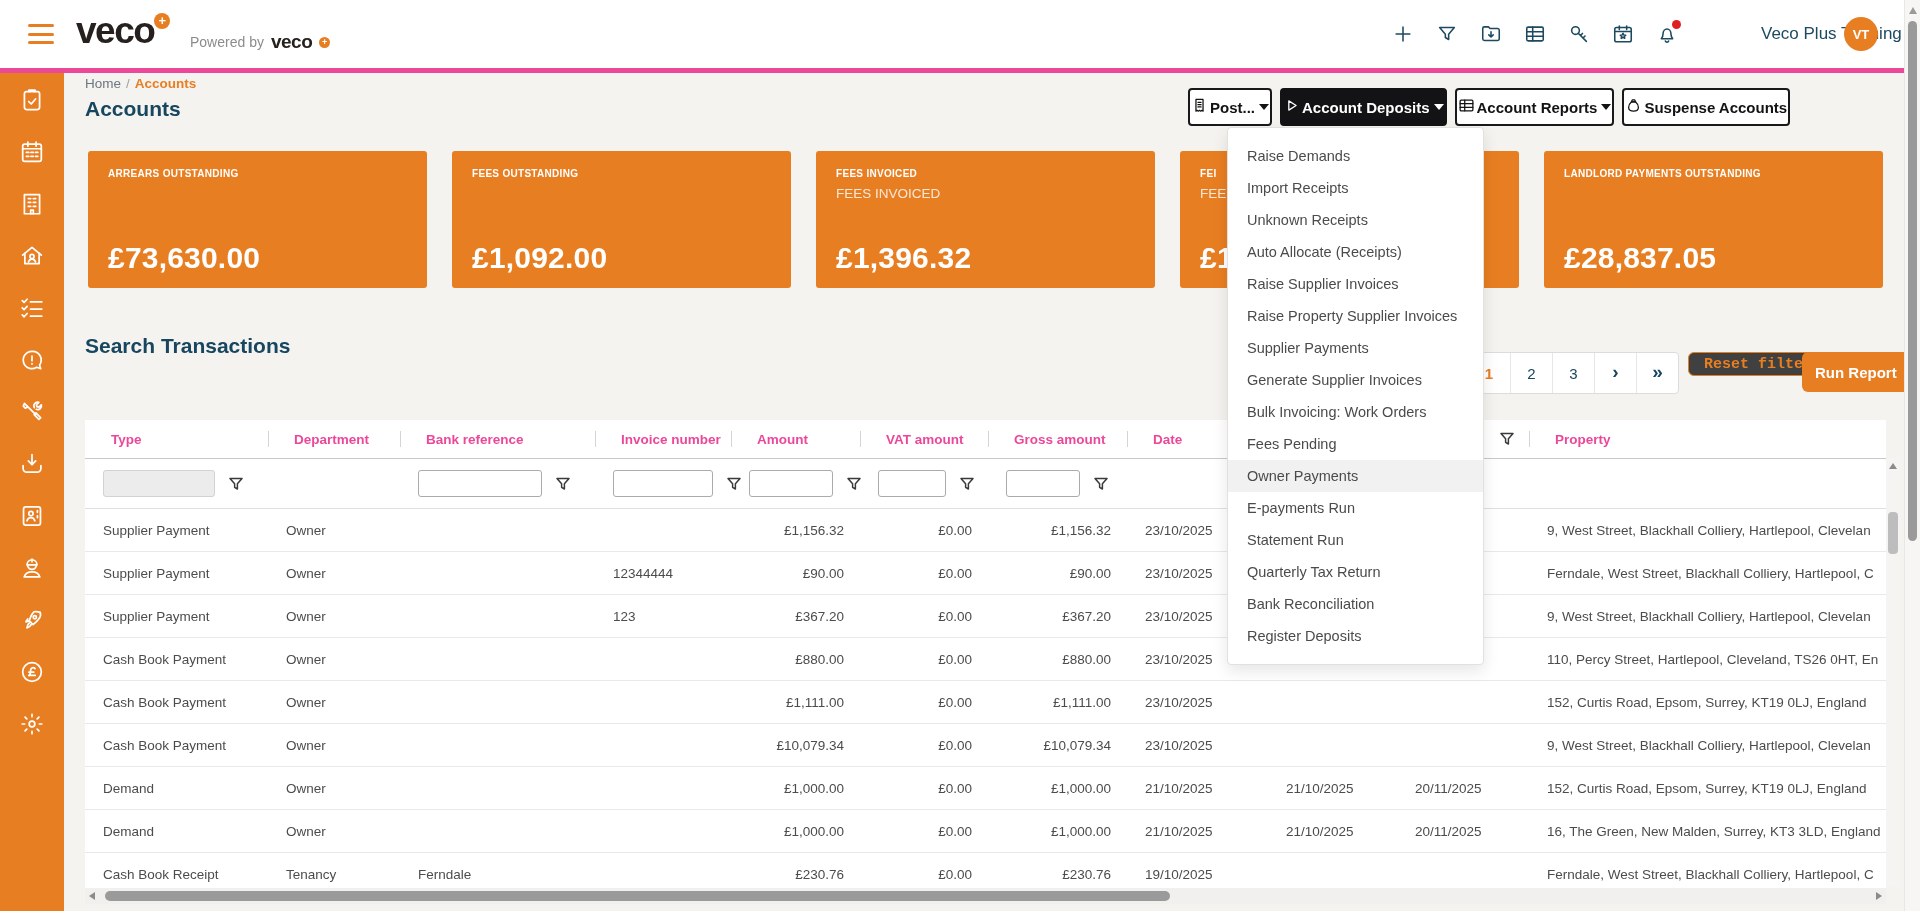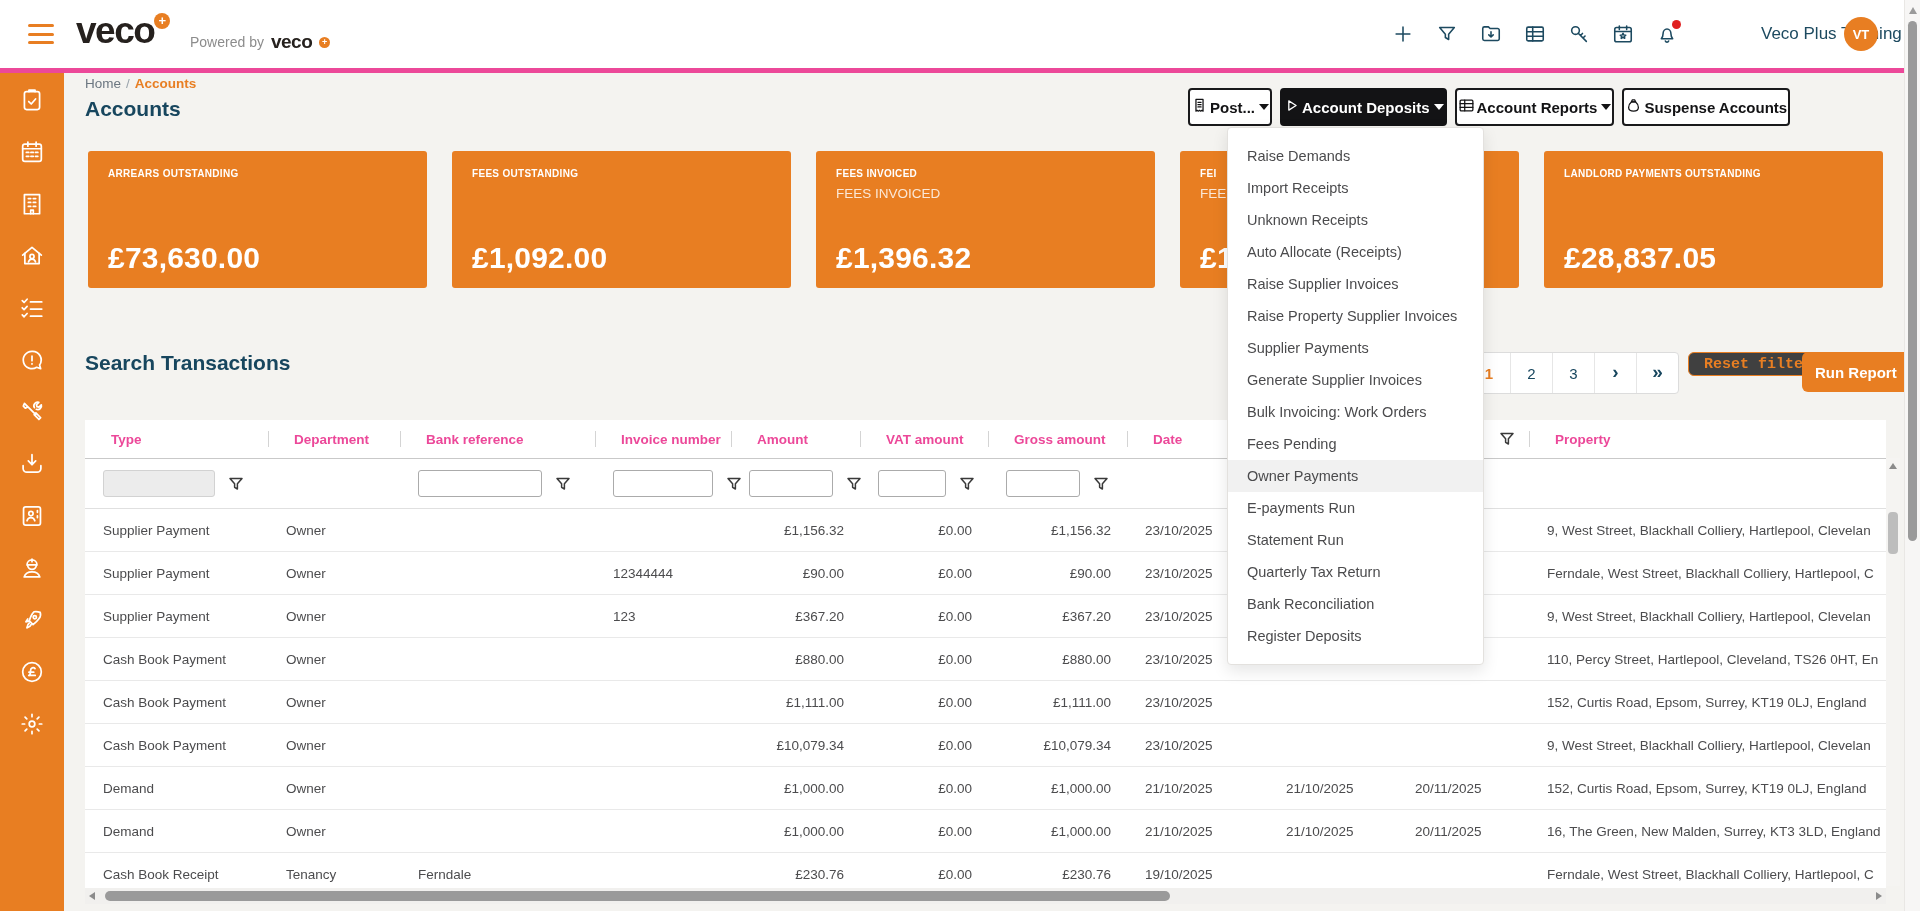--- a/index.html
+++ b/index.html
@@ -40,21 +40,21 @@
 .btn.dark{background:#131315;color:#fff;border-color:#131315}
 
 
 .kpis{position:absolute;left:88px;top:151px;display:flex;gap:25px;z-index:1}
 .kpi{width:339px;height:137px;background:#E87E22;border-radius:3px;position:relative;box-sizing:border-box;padding:16px 20px;color:#fff}
 .kpi .t{font-size:10px;font-weight:700;letter-spacing:.3px;max-width:235px;line-height:1.35}
 .kpi .s{font-size:13.5px;color:rgba(255,255,255,.82);margin-top:5px}
 .kpi .v{position:absolute;left:20px;bottom:13px;font-size:30px;font-weight:700;letter-spacing:.2px}
 
 
-.section-title{position:absolute;left:85px;top:351px;font-size:21px;font-weight:700;color:#17465e}
+.section-title{position:absolute;left:85px;top:334px;font-size:21px;font-weight:700;color:#17465e}
 .pagination{position:absolute;left:1467px;top:352px;height:40px;display:flex;background:#fff;border:1px solid #dcdcdc;border-radius:4px;overflow:hidden;z-index:3}
 .page-cell{width:42px;height:40px;display:flex;align-items:center;justify-content:center;font-size:15px;color:#17465e;border-left:1px solid #e6e6e6;cursor:pointer;box-sizing:border-box}
 .page-cell:first-child{border-left:none}
 .page-cell.active{color:#E87E22;font-weight:700}
 .page-cell.chev{font-size:19px;font-weight:700;padding-bottom:2px}
 .btn-reset{position:absolute;left:1688px;top:352px;height:24px;padding:0 15px;border:1.5px solid #E87E22;border-radius:6px;background:#404040;color:#E87E22;font-weight:700;font-size:15px;display:flex;align-items:center;cursor:pointer;font-family:Liberation Mono, monospace;box-sizing:border-box;z-index:3;white-space:nowrap}
 .btn-run{position:absolute;left:1802px;top:352px;height:40px;padding:0 13px;border:none;border-radius:6px;background:#E87E22;color:#fff;font-weight:700;font-size:15px;display:flex;align-items:center;cursor:pointer;font-family:inherit;z-index:3;white-space:nowrap}
 
 
 .table{position:absolute;left:85px;top:420px;width:1801px;z-index:1}

